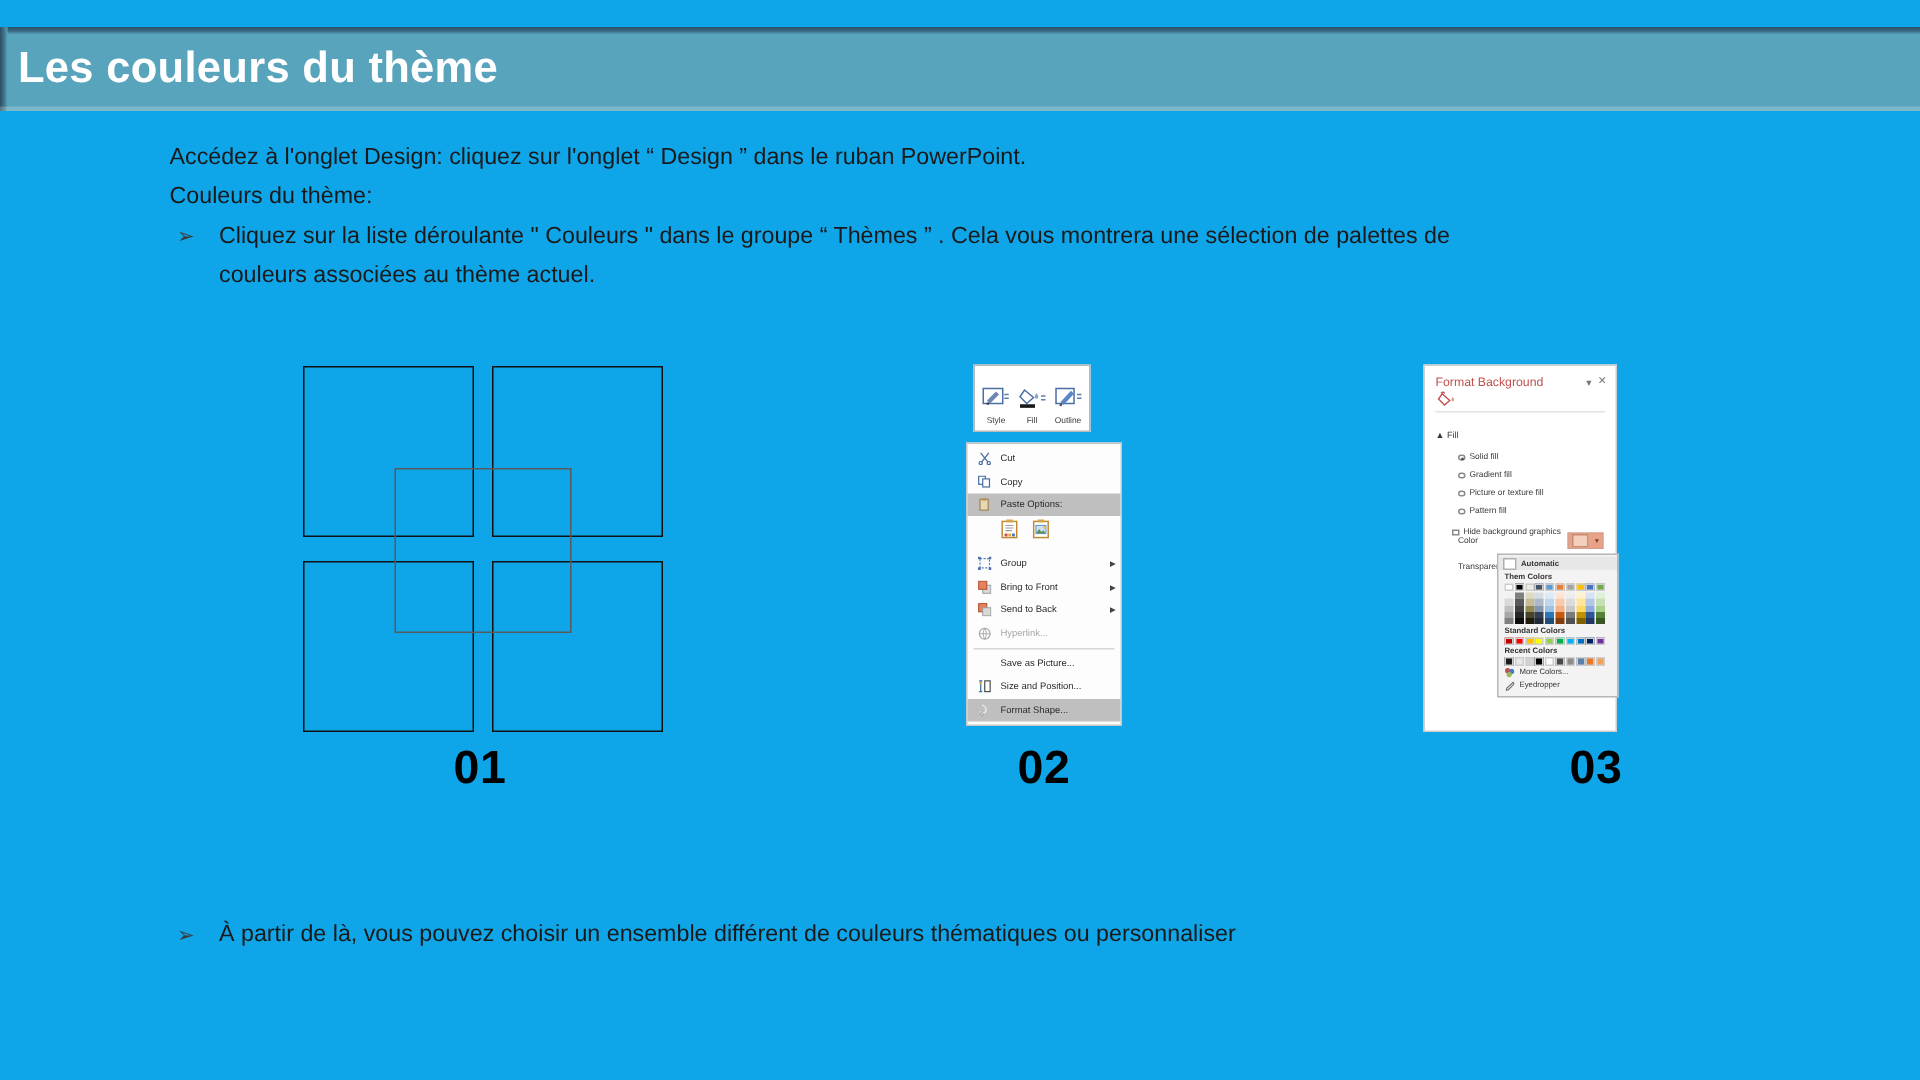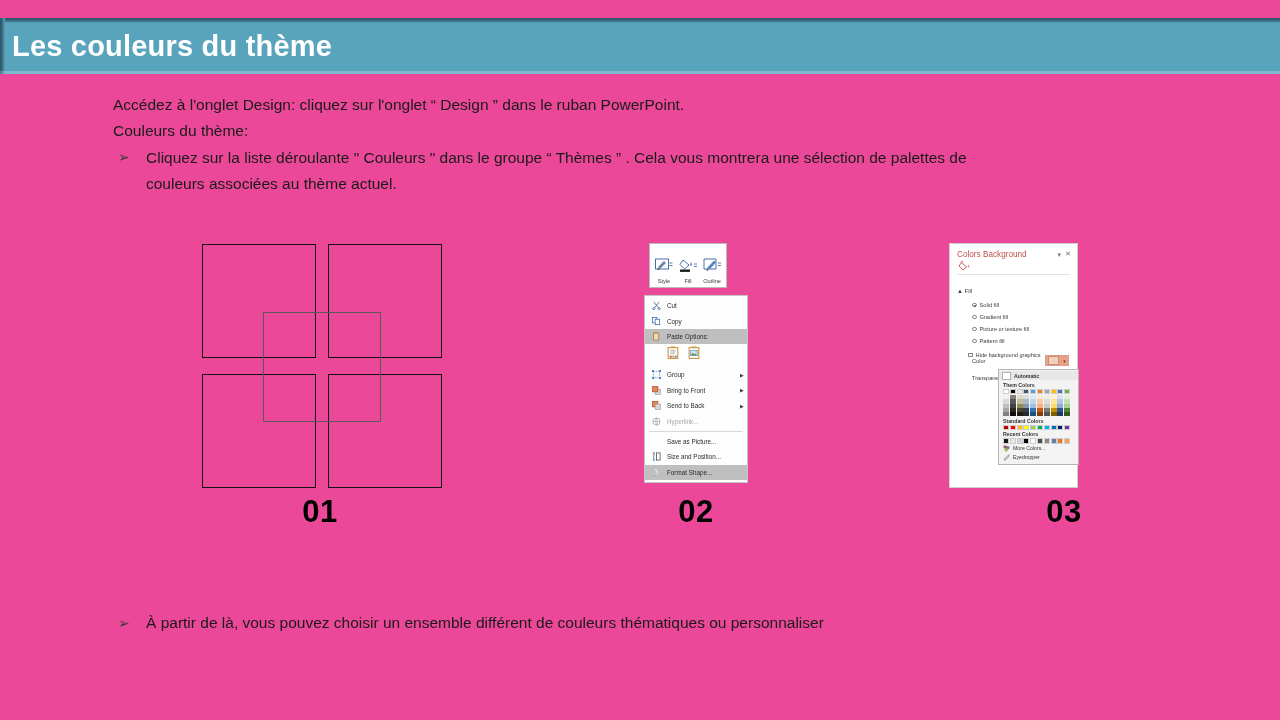--- a/index.html
+++ b/index.html
@@ -1,21 +1,21 @@
 <!DOCTYPE html>
 <html><head>
 <meta charset="utf-8">
 <style>
   html,body{margin:0;padding:0;}
   body{
     width:1280px;height:720px;overflow:hidden;background:#ffffff;
     font-family:"Liberation Sans", sans-serif;
     -webkit-font-smoothing:antialiased;
   }
-  .slide{position:relative;width:1280px;height:720px;background:#ec4899;}
+  .slide{position:relative;width:1280px;height:720px;background:#0ea5e9;}
 
   
   .title-bar{
     position:absolute;left:0;top:18px;width:1280px;height:56px;
     background:#59a4bd;
     box-sizing:border-box;
   }
   .title-bar .edge-top{
     position:absolute;left:0;top:0;width:1280px;height:5px;
     background:linear-gradient(180deg,#2c4f63 0%,#3b6b84 55%,#59a4bd 100%);
@@ -348,21 +348,21 @@
             </svg>
         </div>
         <div class="ctx-lbl">Format Shape...</div>
         <div class="ctx-arrow"></div>
       </div>
 
     </div>
   </div>
 
   <div class="fig3">
-    <div class="fb-title">Colors Background</div>
+    <div class="fb-title">Format Background</div>
     <div class="fb-min">▾</div>
     <div class="fb-close">✕</div>
 
     <div style="position:absolute;left:8px;top:16px;">
       <svg width="14" height="13" viewBox="0 0 14 13">
         <path d="M3.5 2.5 L8.5 7 L5 10 L1 6 Z" fill="#fff" stroke="#c0504d" stroke-width="0.9"></path>
         <path d="M10.5 4.5 q1.8 2.4 0 3.2 q-1.8 -0.8 0 -3.2 Z" fill="#e29a86"></path>
         <path d="M2.6 2.2 q1.4 -1.6 2.6 0" fill="none" stroke="#c0504d" stroke-width="0.8"></path>
       </svg>
     </div>

